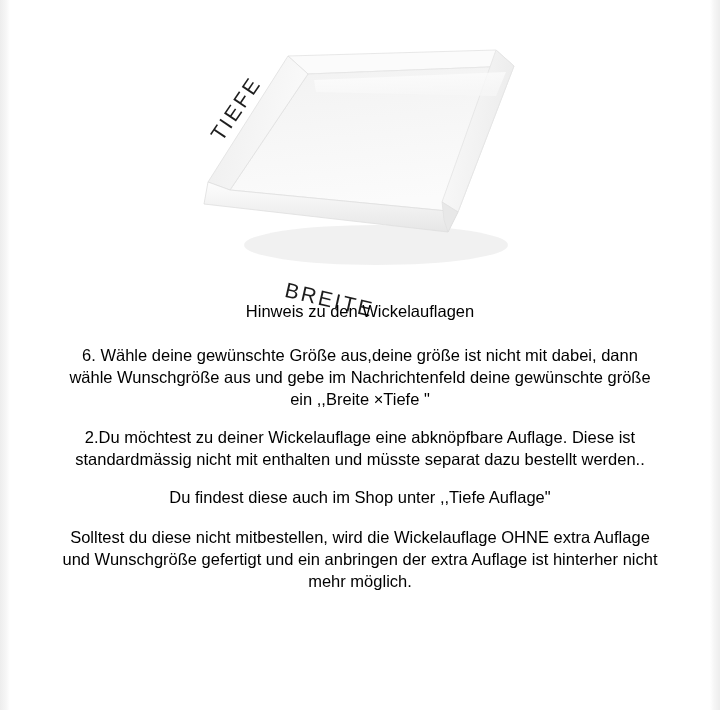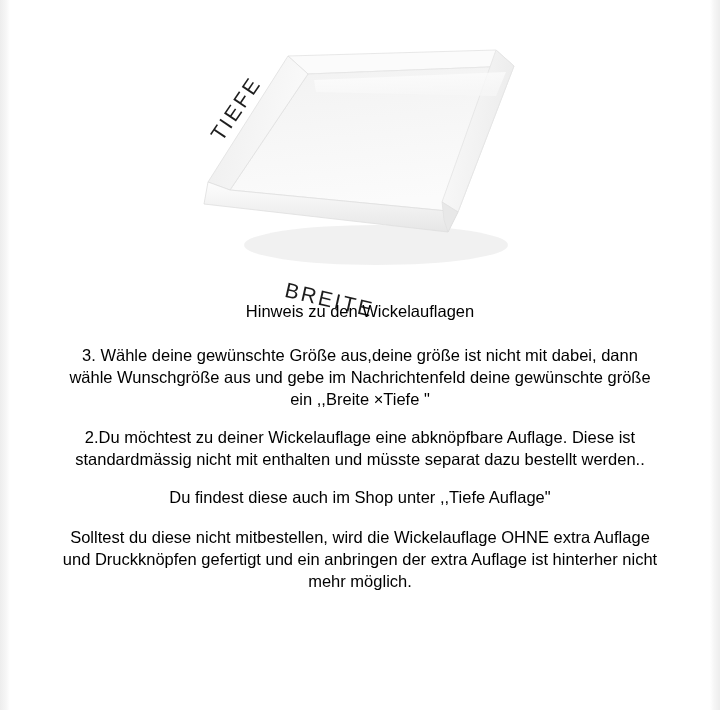--- a/index.html
+++ b/index.html
@@ -148,19 +148,19 @@
         <polygon points="118,40 310,32 300,56 120,52" fill="url(#topFace)" opacity="0.75"></polygon>
       </svg>
     </div>
 
     <div class="label label-depth">TIEFE</div>
     <div class="label label-width">BREITE</div>
   </div>
 
   <div class="text-block">
     <p class="para first">Hinweis zu den Wickelauflagen</p>
-    <p class="para">3. Wähle deine gewünschte Größe aus,deine größe ist nicht mit dabei, dann wähle Wunschgröße aus und gebe im Nachrichtenfeld deine gewünschte größe ein ,,Breite ×Tiefe "</p>
+    <p class="para">6. Wähle deine gewünschte Größe aus,deine größe ist nicht mit dabei, dann wähle Wunschgröße aus und gebe im Nachrichtenfeld deine gewünschte größe ein ,,Breite ×Tiefe "</p>
     <p class="para">2.Du möchtest zu deiner Wickelauflage eine abknöpfbare Auflage. Diese ist standardmässig nicht mit enthalten und müsste separat dazu bestellt werden..</p>
     <p class="para tight">Du findest diese auch im Shop unter ,,Tiefe Auflage"</p>
-    <p class="para">Solltest du diese nicht mitbestellen, wird die Wickelauflage OHNE extra Auflage und Druckknöpfen gefertigt und ein anbringen der extra Auflage ist hinterher nicht mehr möglich.</p>
+    <p class="para">Solltest du diese nicht mitbestellen, wird die Wickelauflage OHNE extra Auflage und Wunschgröße gefertigt und ein anbringen der extra Auflage ist hinterher nicht mehr möglich.</p>
   </div>
 
 </div>
 
 </body></html>

